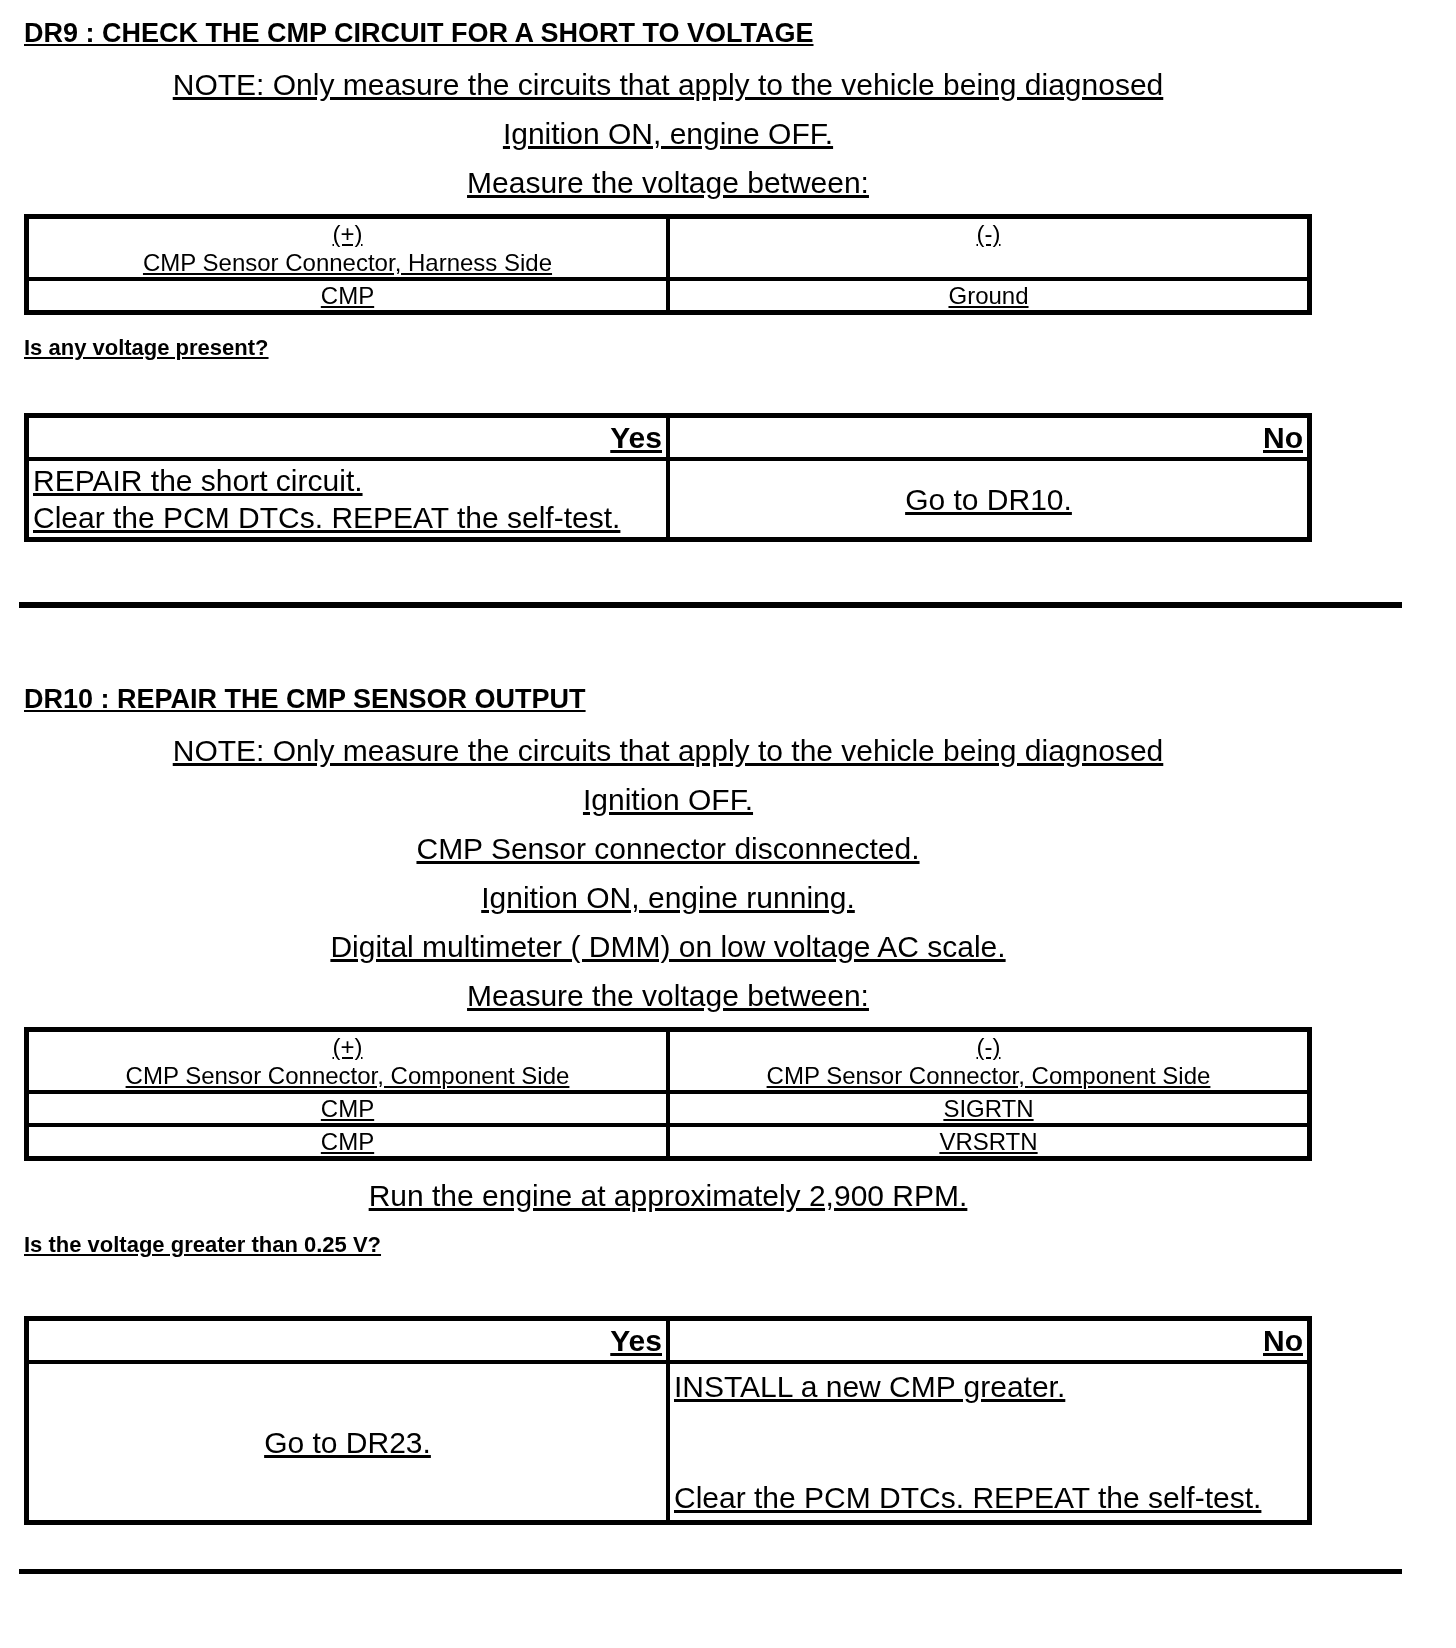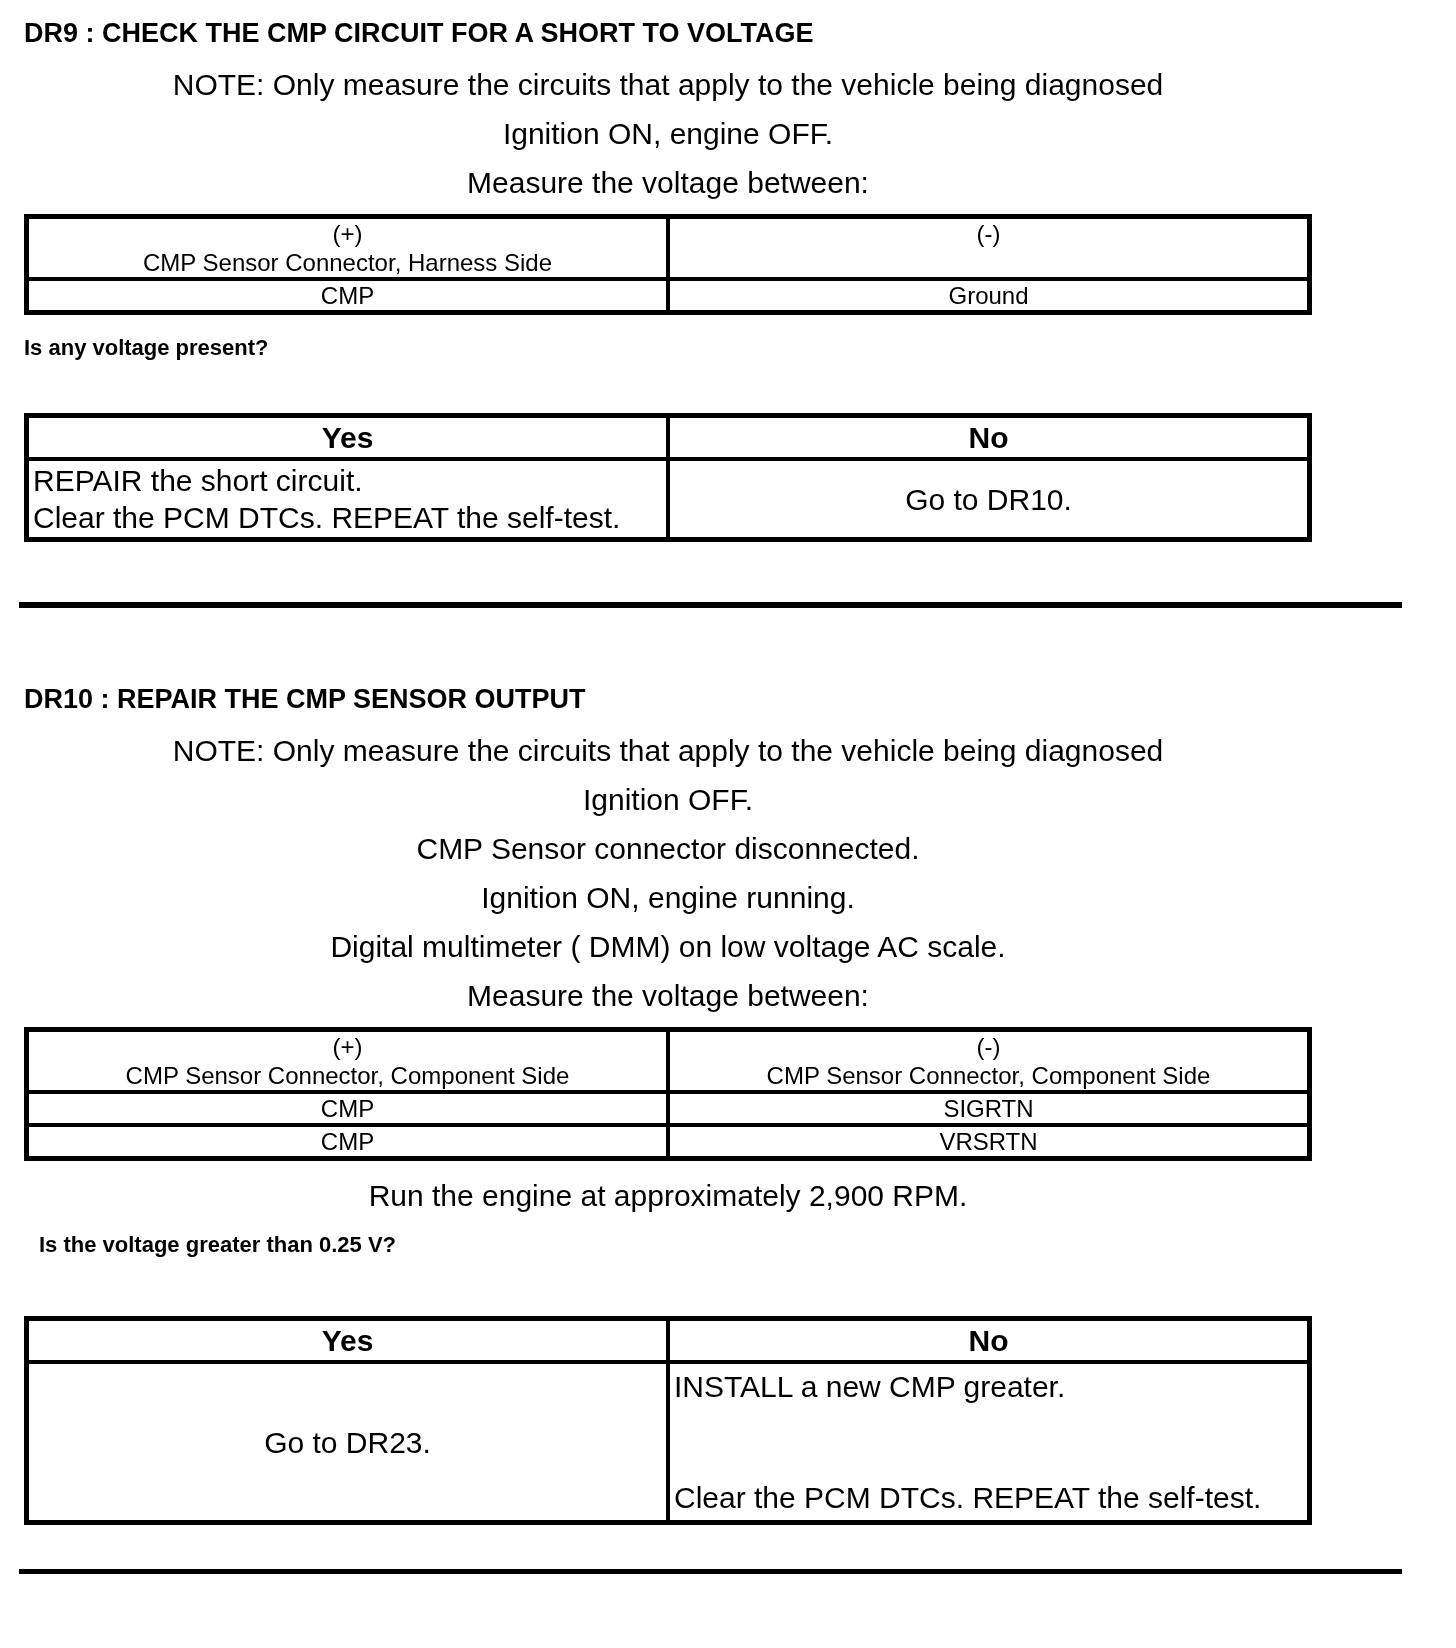--- a/index.html
+++ b/index.html
@@ -11,20 +11,21 @@
   }
   body {
     width: 1456px;
     height: 1648px;
     overflow: hidden;
   }
   .page {
     box-sizing: border-box;
     width: 1376px;
     padding: 16px 64px 0 24px;
+    text-decoration: underline;
   }
 
   
   .sec-title {
     font-size: 27px;
     font-weight: bold;
     line-height: 34px;
     margin: 0 0 16px 0;
     white-space: nowrap;
   }
@@ -40,21 +41,21 @@
     margin-bottom: 12px;
   }
   .question {
     font-size: 22px;
     font-weight: bold;
     line-height: 38px;
     margin: 14px 0 46px 0;
     white-space: nowrap;
   }
   .post-step { margin-top: 16px; }
-  .question-2 { margin-top: 10px; margin-bottom: 52px; margin-left: 15px; }
+  .question-2 { margin-top: 10px; margin-bottom: 52px; }
 
   
   table.m-table {
     width: 100%;
     border-collapse: separate;
     border-spacing: 0;
     border: 3px solid #000;
     table-layout: fixed;
   }
   table.m-table td {
@@ -79,21 +80,21 @@
   table.d-table td {
     border: 2px solid #000;
     font-size: 30px;
     line-height: 37px;
     padding: 1px 4px;
     width: 50%;
     vertical-align: middle;
   }
   td.d-head {
     font-weight: bold;
-    text-align: center;
+    text-align: right;
     line-height: 37px;
   }
   td.d-left   { text-align: left; }
   td.d-center { text-align: center; }
   td.d-top    { vertical-align: top; }
   .dec-line { min-height: 37px; white-space: nowrap; }
   .dec-tall .dec-line { min-height: 37px; }
   table.d-tall td { height: 154px; }
 
   

